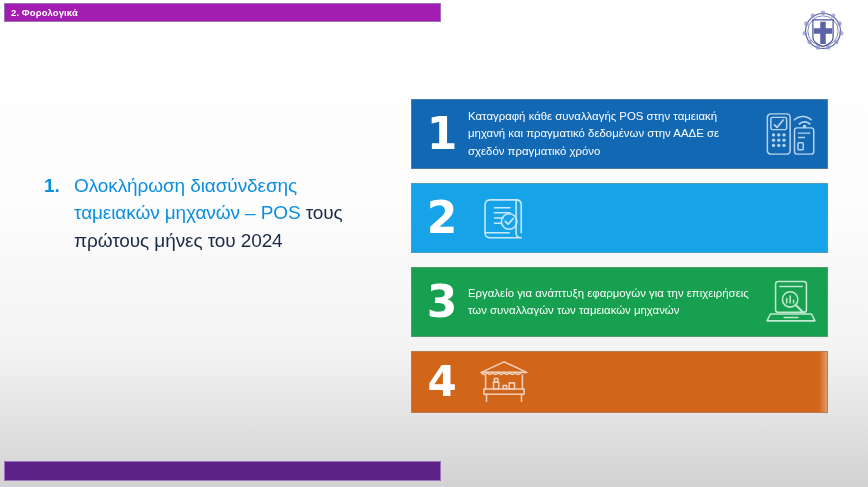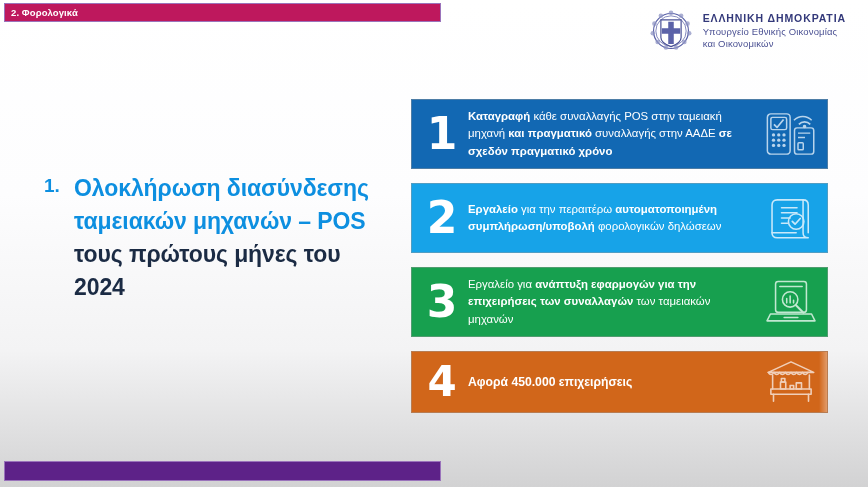--- a/index.html
+++ b/index.html
@@ -11,21 +11,21 @@
   body {
     background: linear-gradient(to bottom, #ffffff 0%, #fdfdfe 40%, #f3f3f4 72%, #d2d2d3 100%);
     position: relative;
   }
 
   
   .top-banner {
     position: absolute;
     left: 4px; top: 3px;
     width: 437px; height: 19px;
-    background: #be185d;
+    background: #a21caf;
     border: 1px solid #9a73bb;
     display: flex;
     align-items: center;
     padding-left: 6px;
   }
   .top-banner-label {
     color: #ffffff;
     font-size: 9.5px;
     font-weight: bold;
     letter-spacing: .1px;
@@ -74,22 +74,22 @@
   }
   .headline-num {
     font-size: 19px;
     font-weight: bold;
     color: #0d8fe0;
     width: 30px;
     flex: 0 0 30px;
     line-height: 1.44;
   }
   .headline-text {
-    font-size: 23px;
-    font-weight: bold;
+    font-size: 19px;
+    font-weight: normal;
     line-height: 1.44;
     letter-spacing: -.1px;
   }
   .hl-blue { color: #0d8fe0; }
   .hl-dark { color: #1b2b44; }
 
   
   .cards {
     position: absolute;
     left: 411px; top: 99px;
@@ -121,21 +121,21 @@
   }
   .card-num-4 { font-size: 42px; }
 
   .card-body {
     flex: 1 1 auto;
     color: #ffffff;
     font-size: 11.4px;
     line-height: 1.52;
     padding-right: 4px;
   }
-  .card-body b { font-weight: bold; }
+  .card-body b { font-weight: normal; }
   .card-4 .card-body { font-size: 12.2px; font-weight: bold; }
 
   .card-icon {
     flex: 0 0 72px;
     height: 100%;
     display: flex;
     align-items: center;
     justify-content: center;
     opacity: .88;
   }
@@ -173,39 +173,34 @@
         <circle cx="39" cy="86" r="5"></circle>
           <circle cx="21" cy="74" r="5"></circle>
         <circle cx="10.5" cy="55" r="5"></circle>
           <circle cx="14" cy="34" r="5"></circle>
         <circle cx="28" cy="17" r="5"></circle>
       </g>
       <path d="M28 26 h44 v38 q0 12 -22 20 q-22 -8 -22 -20 z" fill="#ffffff" stroke="#4a5196" stroke-width="2.6"></path>
       <path d="M44 30 h12 v14 h14 v12 h-14 v22 h-12 v-22 h-14 v-12 h14 z" fill="#5b62a8"></path>
     </svg>
   </span>
-  <span class="logo-text">
-    <div class="logo-line1">ΕΛΛΗΝΙΚΗ ΔΗΜΟΚΡΑΤΙΑ</div>
-    <div class="logo-line2">Υπουργείο Εθνικής Οικονομίας</div>
-    <div class="logo-line3">και Οικονομικών</div>
-  </span>
 </div>
 
 <div class="headline">
   <span class="headline-num">1.</span>
   <span class="headline-text">
     <span class="hl-blue">Ολοκλήρωση διασύνδεσης ταμειακών μηχανών – POS </span><span class="hl-dark">τους πρώτους μήνες του 2024</span>
   </span>
 </div>
 
 <div class="cards">
 
   <div class="card card-1">
     <span class="card-num">1</span>
-    <span class="card-body"><b>Καταγραφή </b><span>κάθε συναλλαγής POS στην ταμειακή μηχανή </span><b>και πραγματικό </b><span>συναλλαγής στην ΑΑΔΕ </span><b>σε σχεδόν πραγματικό χρόνο</b></span>
+    <span class="card-body"><b>Καταγραφή </b><span>κάθε συναλλαγής POS στην ταμειακή μηχανή </span><b>και πραγματικό </b><span>δεδομένων στην ΑΑΔΕ </span><b>σε σχεδόν πραγματικό χρόνο</b></span>
     <span class="card-icon">
       <svg viewBox="0 0 64 56" width="56" height="50" aria-hidden="true">
         <g fill="none" stroke="#cfe3f4" stroke-width="1.7" stroke-linejoin="round">
           <rect x="5" y="5" width="26" height="46" rx="4"></rect>
           <rect x="9" y="9" width="18" height="14" rx="2"></rect>
           <path d="M12.5 17 l3.5 3.5 l7.5 -9" stroke-width="2"></path>
           <g fill="#cfe3f4" stroke="none">
             <circle cx="12" cy="29" r="1.9"></circle>
               <circle cx="18" cy="29" r="1.9"></circle>
               <circle cx="24" cy="29" r="1.9"></circle>
@@ -222,21 +217,20 @@
           <path d="M41 17 a9 9 0 0 1 13 0" stroke-width="1.9"></path>
           <path d="M44 12 a16 16 0 0 1 23 0" stroke-width="1.9" transform="translate(-6,0) scale(.88 .88) translate(3,2)"></path>
           <circle cx="47.5" cy="19.5" r="1.2" fill="#cfe3f4"></circle>
         </g>
       </svg>
     </span>
   </div>
 
   <div class="card card-2">
     <span class="card-num">2</span>
-    <span class="card-body"><b>Εργαλείο </b><span>για την περαιτέρω </span><b>αυτοματοποιημένη συμπλήρωση/υποβολή </b><span>φορολογικών δηλώσεων</span></span>
     <span class="card-icon">
       <svg viewBox="0 0 60 58" width="52" height="50" aria-hidden="true">
         <g fill="none" stroke="#e2f3fd" stroke-width="1.8" stroke-linejoin="round" stroke-linecap="round">
           <path d="M14 8 h30 v38 q0 6 6 6 h-36 q-6 0 -6 -6 v-32 q0 -6 6 -6 z"></path>
           <path d="M44 8 q6 0 6 6 v32"></path>
           <path d="M8 46 h28"></path>
           <path d="M19 17 h18 M19 23 h18 M19 29 h10 M19 35 h7"></path>
           <circle cx="36" cy="33" r="9"></circle>
           <path d="M31.5 33 l3.2 3.2 l6 -6.6" stroke-width="2"></path>
         </g>
@@ -257,21 +251,20 @@
           <circle cx="31" cy="25" r="9"></circle>
           <path d="M37.5 31.5 l9 9" stroke-width="2.4"></path>
           <path d="M27 29 v-5 M31 29 v-8 M35 29 v-3"></path>
         </g>
       </svg>
     </span>
   </div>
 
   <div class="card card-4">
     <span class="card-num card-num-4">4</span>
-    <span class="card-body"><b>Αφορά 450.000 επιχειρήσεις</b></span>
     <span class="card-icon">
       <svg viewBox="0 0 64 52" width="56" height="46" aria-hidden="true">
         <g fill="none" stroke="#f5ded0" stroke-width="1.8" stroke-linejoin="round" stroke-linecap="round">
           <path d="M32 3 l26 12 h-52 z"></path>
           <path d="M6 15 q3 5 6.5 0 q3 5 6.5 0 q3 5 6.5 0 q3 5 6.5 0 q3 5 6.5 0 q3 5 6.5 0 q3 5 6.5 0"></path>
           <path d="M11 18 v16 M53 18 v16"></path>
           <path d="M9 34 h46 v6 h-46 z"></path>
           <path d="M12 40 v8 M52 40 v8"></path>
           <path d="M20 26 h6 v8 h-6 z"></path>
           <path d="M21 22 h4 v4 h-4 z"></path>

